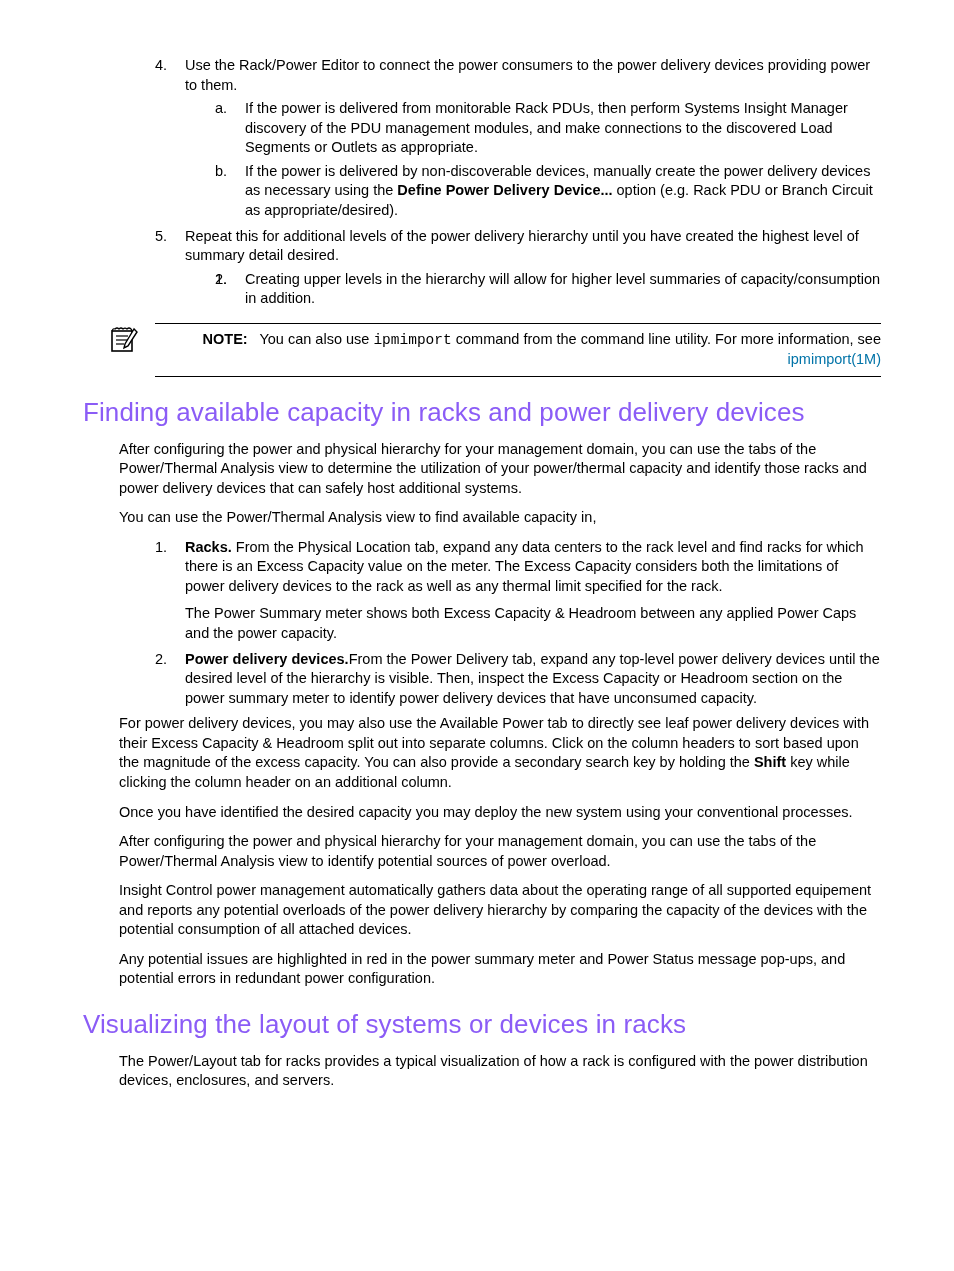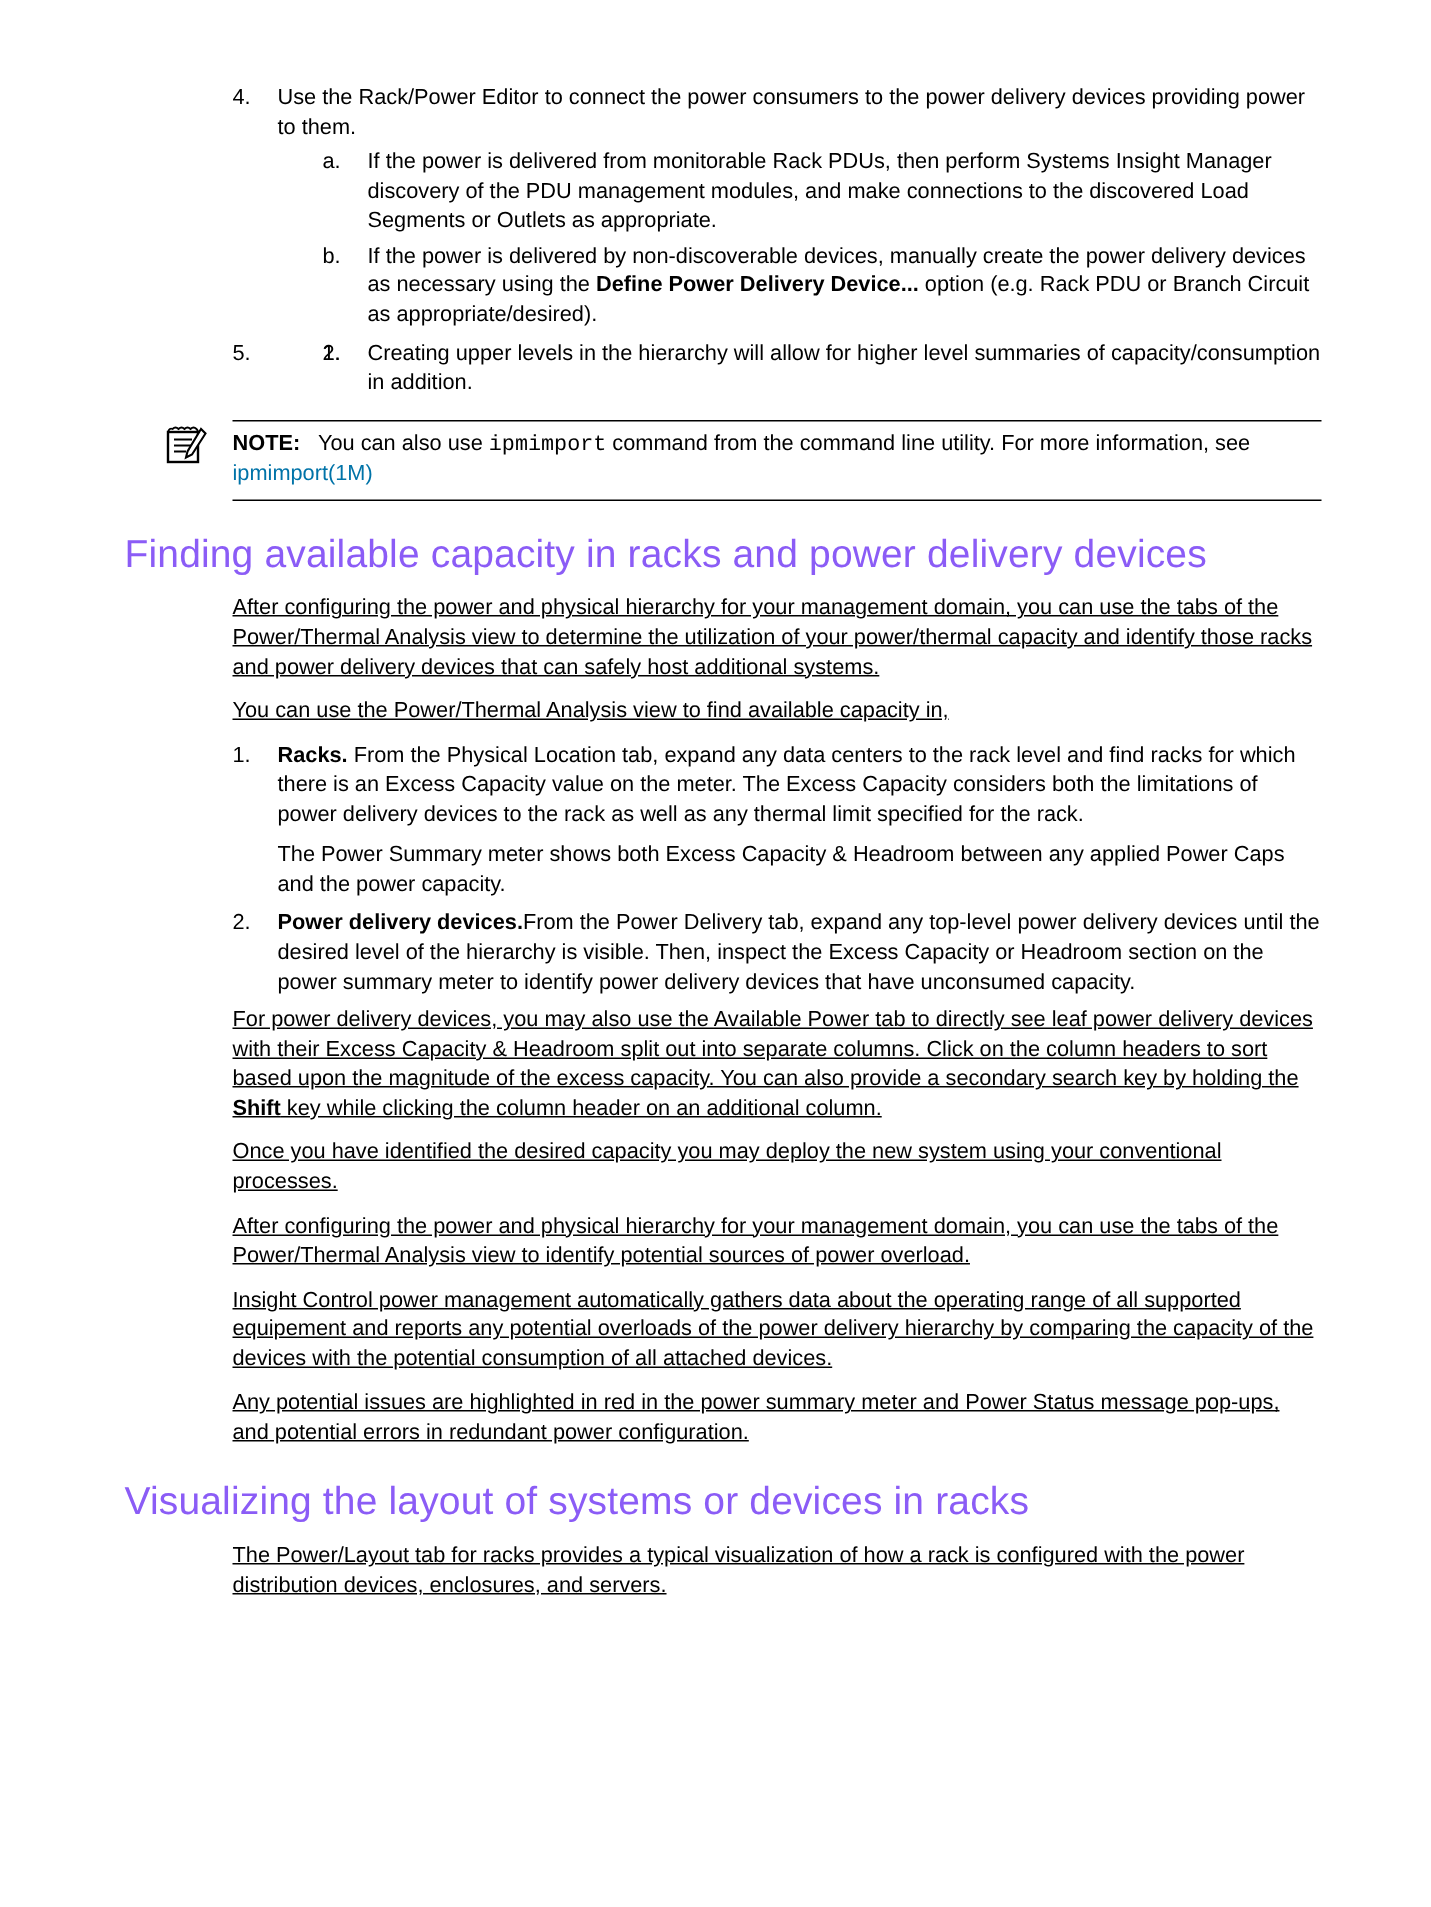--- a/index.html
+++ b/index.html
@@ -16,39 +16,39 @@
   .ol-num > li { position: relative; padding-left: 30px; margin-bottom: 6px; }
   .ol-num > li > .num { position: absolute; left: 0; top: 0; }
   .ol-alpha { list-style: none; margin-top: 4px; }
   .ol-alpha > li { position: relative; padding-left: 30px; margin-bottom: 4px; }
   .ol-alpha > li > .num { position: absolute; left: 0; top: 0; }
   .top-indent { margin-left: 72px; }
   .alpha-indent { margin-left: 30px; }
   .note-block { margin-left: 72px; margin-top: 14px; }
   .note-rule { border: none; border-top: 1px solid #000; margin-bottom: 6px; }
   .note-rule-bottom { border: none; border-top: 1px solid #000; margin-top: 6px; }
-  .note-row { position: relative; }
+  .note-row { position: relative; text-align: right; }
   .note-icon { position: absolute; left: -46px; top: -4px; }
   .note-label { font-weight: bold; }
   .mono { font-family: "Courier New", monospace; font-size: 14.5px; }
   .link { color: #0073a8; }
   h2 {
     font-family: Arial, Helvetica, sans-serif;
     font-weight: 300;
     color: #8b5cf6;
     font-size: 26px;
     line-height: 1.18;
     margin-top: 20px;
     margin-bottom: 12px;
     margin-left: -83px;
     padding-left: 83px;
     letter-spacing: 0.1px;
   }
   h2.full-left { margin-left: 0; padding-left: 0; }
-  .body-p { margin-left: 72px; margin-bottom: 10px; text-decoration: underline; }
+  .body-p { margin-left: 36px; margin-bottom: 10px; }
   .inner-p { margin-top: 8px; }
   .page-wrap { position: relative; min-height: 1271px; }
   b { font-weight: bold; }
 </style>
 </head>
 <body>
 <div class="page-wrap">
 
 <ol class="ol-num top-indent">
   <li>
@@ -60,20 +60,21 @@
         <span>If the power is delivered from monitorable Rack PDUs, then perform Systems Insight Manager discovery of the PDU management modules, and make connections to the discovered Load Segments or Outlets as appropriate.</span>
       </li>
       <li>
         <span class="num">b.</span>
         <span>If the power is delivered by non-discoverable devices, manually create the power delivery devices as necessary using the </span><b>Define Power Delivery Device...</b><span> option (e.g. Rack PDU or Branch Circuit as appropriate/desired).</span>
       </li>
     </ol>
   </li>
   <li>
     <span class="num">5.</span>
+    <span>Repeat this for additional levels of the power delivery hierarchy until you have created the highest level of summary detail desired.</span>
     <ol class="ol-alpha alpha-indent">
       <li>
         <span class="num">1.</span>
       </li>
       <li>
         <span class="num">2.</span>
         <span>Creating upper levels in the hierarchy will allow for higher level summaries of capacity/consumption in addition.</span>
       </li>
     </ol>
   </li>

